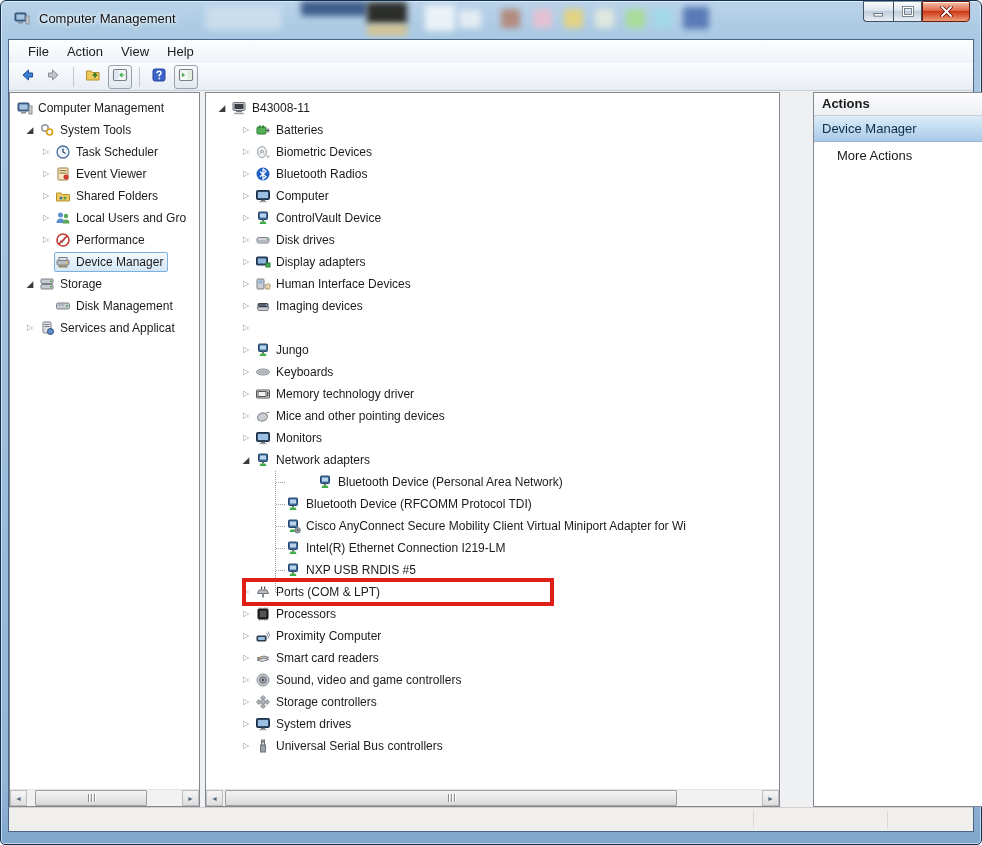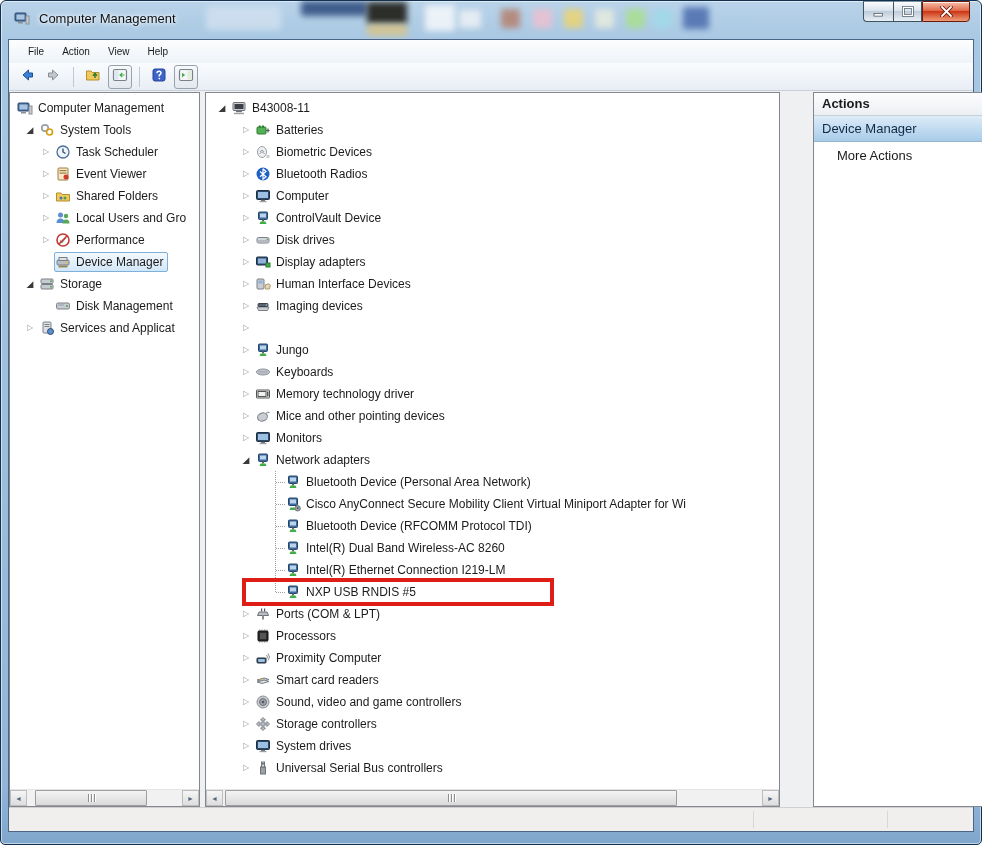--- a/index.html
+++ b/index.html
@@ -30,21 +30,21 @@
         background:linear-gradient(180deg,#fbfdfe,#d9e3ed 45%,#bfccda 50%,#e9eff6);}
   .wbtn.close{width:48px;border-radius:0 0 4px 0;border-left-color:#7e2413;border-color:#6e1a0a;
         background:linear-gradient(180deg,#f6c0ab,#e0694a 45%,#cc3716 50%,#ee9d79);}
 
   
   .client{position:absolute;left:7px;right:7px;top:38px;bottom:12px;
           background:#eef0f1;border:1px solid #4a6585;}
 
   .menubar{position:absolute;top:0;left:0;right:0;height:23px;
            background:linear-gradient(#fcfdfe,#eef3f9);
-           display:flex;align-items:center;padding-left:10px;font-size:10px;color:#1a1a1a;}
+           display:flex;align-items:center;padding-left:10px;font-size:13px;color:#1a1a1a;}
   .menu-item{padding:2px 9px;}
 
   .toolbar{position:absolute;top:23px;left:0;right:0;height:28px;
            background:linear-gradient(#fafcfe,#e8edf4);border-bottom:1px solid #c8d0da;
            display:flex;align-items:center;padding-left:6px;gap:3px;}
   .tbtn{width:24px;height:24px;display:flex;align-items:center;justify-content:center;border-radius:3px;}
   .tbtn.framed{border:1px solid #98a2ae;background:linear-gradient(#f7f9fb,#e2e8ef);}
   .tsep{width:1px;height:20px;background:#c2c8d0;margin:0 4px;}
 
   .workspace{position:absolute;top:52px;left:0;right:0;bottom:24px;}
@@ -575,75 +575,61 @@
                   <svg viewBox="0 0 16 16" width="16" height="16">
                     <rect x="3.5" y="2" width="9" height="7.5" rx="1" fill="#3e6b9d" stroke="#24466b"></rect>
                     <rect x="5" y="3.5" width="6" height="4" fill="#bcd4ea"></rect>
                     <rect x="7" y="9.5" width="2" height="2" fill="#666666"></rect>
                     <path d="M4.5 14 L11.5 14 L10.5 11.5 L5.5 11.5 Z" fill="#3fae49"></path>
                   </svg>
                 </span>
                 <span class="tlabel">Network adapters</span>
               </span>
             </div>
-            <div class="trow" style="padding-left: 62px;">
+            <div class="trow" style="padding-left: 62px; margin-left: 32px;">
               <span class="exp none"></span>
               <span class="rin">
                 <span class="ticon">
                   <svg viewBox="0 0 16 16" width="16" height="16">
                     <rect x="3.5" y="2" width="9" height="7.5" rx="1" fill="#3e6b9d" stroke="#24466b"></rect>
                     <rect x="5" y="3.5" width="6" height="4" fill="#bcd4ea"></rect>
                     <rect x="7" y="9.5" width="2" height="2" fill="#666666"></rect>
                     <path d="M4.5 14 L11.5 14 L10.5 11.5 L5.5 11.5 Z" fill="#3fae49"></path>
                   </svg>
                 </span>
                 <span class="tlabel">Bluetooth Device (Personal Area Network)</span>
+              </span>
+            </div>
+            <div class="trow" style="padding-left: 62px;">
+              <span class="exp none"></span>
+              <span class="rin">
+                <span class="ticon">
+                  <svg viewBox="0 0 16 16" width="16" height="16">
+                    <rect x="3.5" y="2" width="9" height="7.5" rx="1" fill="#3e6b9d" stroke="#24466b"></rect>
+                    <rect x="5" y="3.5" width="6" height="4" fill="#bcd4ea"></rect>
+                    <rect x="7" y="9.5" width="2" height="2" fill="#666666"></rect>
+                    <path d="M4.5 14 L11.5 14 L10.5 11.5 L5.5 11.5 Z" fill="#3fae49"></path>
+                  </svg>
+                </span>
+                <span class="tlabel">Bluetooth Device (RFCOMM Protocol TDI)</span>
               </span>
             </div>
             <div class="trow" style="padding-left: 62px;">
               <span class="exp none"></span>
               <span class="rin">
                 <span class="ticon">
                   <svg viewBox="0 0 16 16" width="16" height="16">
                     <rect x="3.5" y="2" width="9" height="7.5" rx="1" fill="#3e6b9d" stroke="#24466b"></rect>
                     <rect x="5" y="3.5" width="6" height="4" fill="#bcd4ea"></rect>
                     <path d="M4.5 14 L10 14 L9.5 11.5 L5.5 11.5 Z" fill="#3fae49"></path>
                     <circle cx="12.6" cy="12.3" r="2.7" fill="#9aa0a8" stroke="#6f747b"></circle>
                     <rect x="12" y="11.2" width="1.3" height="1.8" fill="#555555"></rect>
                   </svg>
                 </span>
                 <span class="tlabel">Cisco AnyConnect Secure Mobility Client Virtual Miniport Adapter for Wi</span>
-              </span>
-            </div>
-            <div class="trow" style="padding-left: 62px;">
-              <span class="exp none"></span>
-              <span class="rin">
-                <span class="ticon">
-                  <svg viewBox="0 0 16 16" width="16" height="16">
-                    <rect x="3.5" y="2" width="9" height="7.5" rx="1" fill="#3e6b9d" stroke="#24466b"></rect>
-                    <rect x="5" y="3.5" width="6" height="4" fill="#bcd4ea"></rect>
-                    <rect x="7" y="9.5" width="2" height="2" fill="#666666"></rect>
-                    <path d="M4.5 14 L11.5 14 L10.5 11.5 L5.5 11.5 Z" fill="#3fae49"></path>
-                  </svg>
-                </span>
-                <span class="tlabel">Bluetooth Device (RFCOMM Protocol TDI)</span>
-              </span>
-            </div>
-            <div class="trow" style="padding-left: 62px;">
-              <span class="exp none"></span>
-              <span class="rin">
-                <span class="ticon">
-                  <svg viewBox="0 0 16 16" width="16" height="16">
-                    <rect x="3.5" y="2" width="9" height="7.5" rx="1" fill="#3e6b9d" stroke="#24466b"></rect>
-                    <rect x="5" y="3.5" width="6" height="4" fill="#bcd4ea"></rect>
-                    <rect x="7" y="9.5" width="2" height="2" fill="#666666"></rect>
-                    <path d="M4.5 14 L11.5 14 L10.5 11.5 L5.5 11.5 Z" fill="#3fae49"></path>
-                  </svg>
-                </span>
-                <span class="tlabel">Intel(R) Dual Band Wireless-AC 8260</span>
               </span>
             </div>
             <div class="trow" style="padding-left: 62px;">
               <span class="exp none"></span>
               <span class="rin">
                 <span class="ticon">
                   <svg viewBox="0 0 16 16" width="16" height="16">
                     <rect x="3.5" y="2" width="9" height="7.5" rx="1" fill="#3e6b9d" stroke="#24466b"></rect>
                     <rect x="5" y="3.5" width="6" height="4" fill="#bcd4ea"></rect>
                     <rect x="7" y="9.5" width="2" height="2" fill="#666666"></rect>

